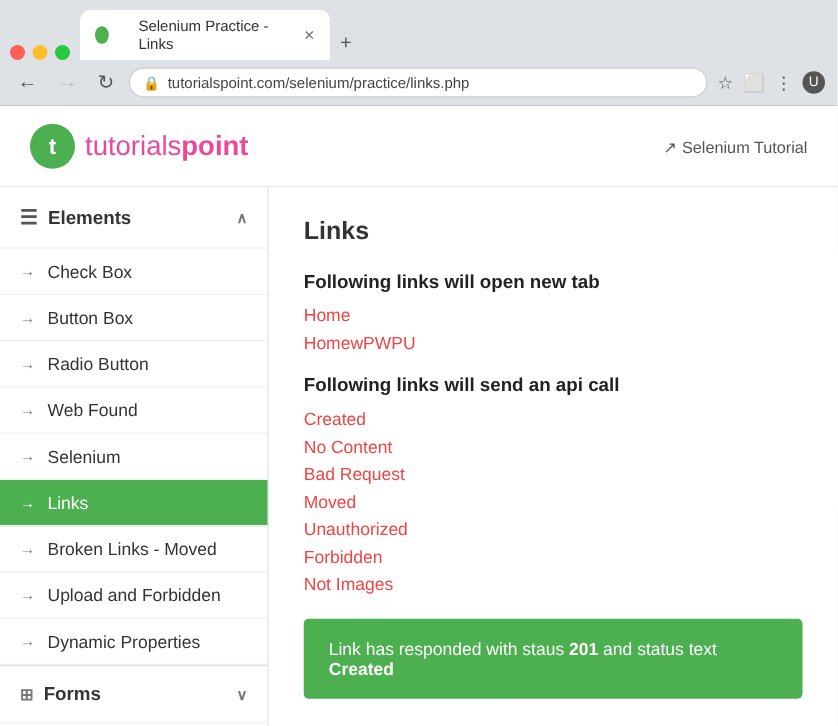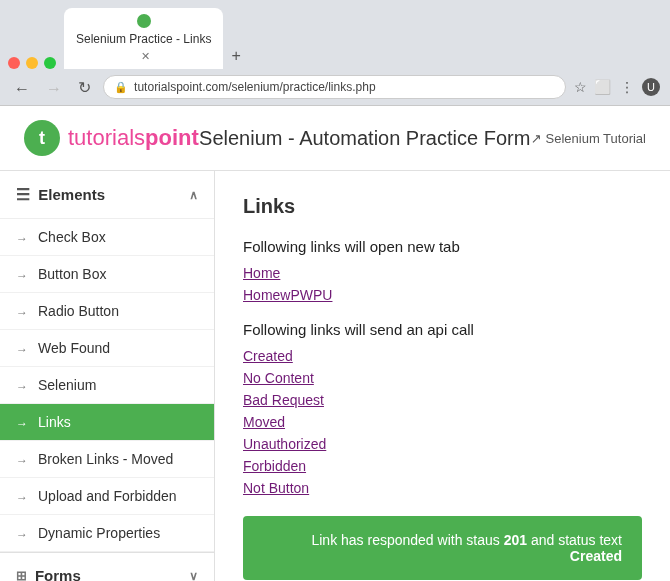--- a/index.html
+++ b/index.html
@@ -2,24 +2,24 @@
 <html><head>
   <meta charset="utf-8">
   <style>
     * { box-sizing: border-box; margin: 0; padding: 0; }
     body { font-family: Arial, sans-serif; background: #f1f1f1; font-size: 14px; color: #333; }
 
     
     .browser-chrome { background: #dee1e6; padding: 0; }
     .browser-tab-bar { display: flex; align-items: flex-end; padding: 8px 0 0 8px; background: #dee1e6; }
     .browser-tab {
-      display: flex; align-items: center; gap: 4px;
+      display: flex; align-items: center; gap: 24px;
       background: #fff; border-radius: 8px 8px 0 0;
       padding: 6px 12px; font-size: 12px; color: #333;
-      max-width: 200px; position: relative; flex-direction: column;
+      max-width: 200px; position: relative;
     }
     .browser-tab .tab-favicon { width: 14px; height: 14px; }
     .browser-tab .tab-close { margin-left: 4px; cursor: pointer; color: #777; font-size: 11px; }
     .browser-new-tab { background: none; border: none; font-size: 16px; color: #555; cursor: pointer; padding: 4px 8px; }
     .traffic-lights { display: flex; gap: 6px; align-items: center; margin-right: 8px; }
     .traffic-light { width: 12px; height: 12px; border-radius: 50%; display: inline-block; }
     .tl-red { background: #ff5f57; }
     .tl-yellow { background: #febc2e; }
     .tl-green { background: #28c840; }
 
@@ -83,31 +83,30 @@
       display: flex; align-items: center; justify-content: space-between;
       padding: 14px 16px; font-size: 15px; font-weight: 600; color: #333;
       border-top: 1px solid #e0e0e0; border-bottom: 1px solid #eee;
     }
     .sidebar-item-icon { font-size: 13px; color: #777; }
 
     
     .content { flex: 1; padding: 24px 28px; background: #fff; }
     .content-title { font-size: 20px; font-weight: 600; margin-bottom: 20px; color: #333; }
 
-    .section-heading { font-size: 15px; font-weight: 400; margin-bottom: 10px; color: #222; }
-    .link-item { display: block; margin-bottom: 6px; color: #701a75; text-decoration: underline; font-size: 14px; cursor: pointer; }
+    .section-heading { font-size: 15px; font-weight: 700; margin-bottom: 10px; color: #222; }
+    .link-item { display: block; margin-bottom: 6px; color: #ef4444; font-size: 14px; cursor: pointer; }
 
     .response-banner {
       margin-top: 20px;
       background: #4caf50;
       color: #fff;
       padding: 16px 20px;
       border-radius: 4px;
       font-size: 14px;
-      text-align: right;
     }
     .response-banner strong { font-weight: 700; }
 
     .section-gap { margin-bottom: 18px; }
   </style>
 </head>
 <body>
 
 <div class="browser-chrome">
   <div class="browser-tab-bar">
@@ -144,21 +143,20 @@
 
   <div class="site-header">
     <div class="logo-area">
       <div class="logo-circle">
         <span>t</span>
       </div>
       <span class="logo-text">
         <span>tutorials</span><strong>point</strong>
       </span>
     </div>
-    <span class="header-title">Selenium - Automation Practice Form</span>
     <a class="header-link">
       <span style="font-size:13px;">↗</span>
       <span>Selenium Tutorial</span>
     </a>
   </div>
 
   <div class="main-layout">
 
     <div class="sidebar">
       <div class="sidebar-section-header">
@@ -230,21 +228,21 @@
       </div>
 
       <div class="section-gap">
         <div class="section-heading">Following links will send an api call</div>
         <a class="link-item">Created</a>
         <a class="link-item">No Content</a>
         <a class="link-item">Bad Request</a>
         <a class="link-item">Moved</a>
         <a class="link-item">Unauthorized</a>
         <a class="link-item">Forbidden</a>
-        <a class="link-item">Not Button</a>
+        <a class="link-item">Not Images</a>
       </div>
 
       <div class="response-banner">
         <span>Link has responded with staus </span><strong>201</strong><span> and status text </span><strong>Created</strong>
       </div>
     </div>
   </div>
 </div>
 
 </body></html>

